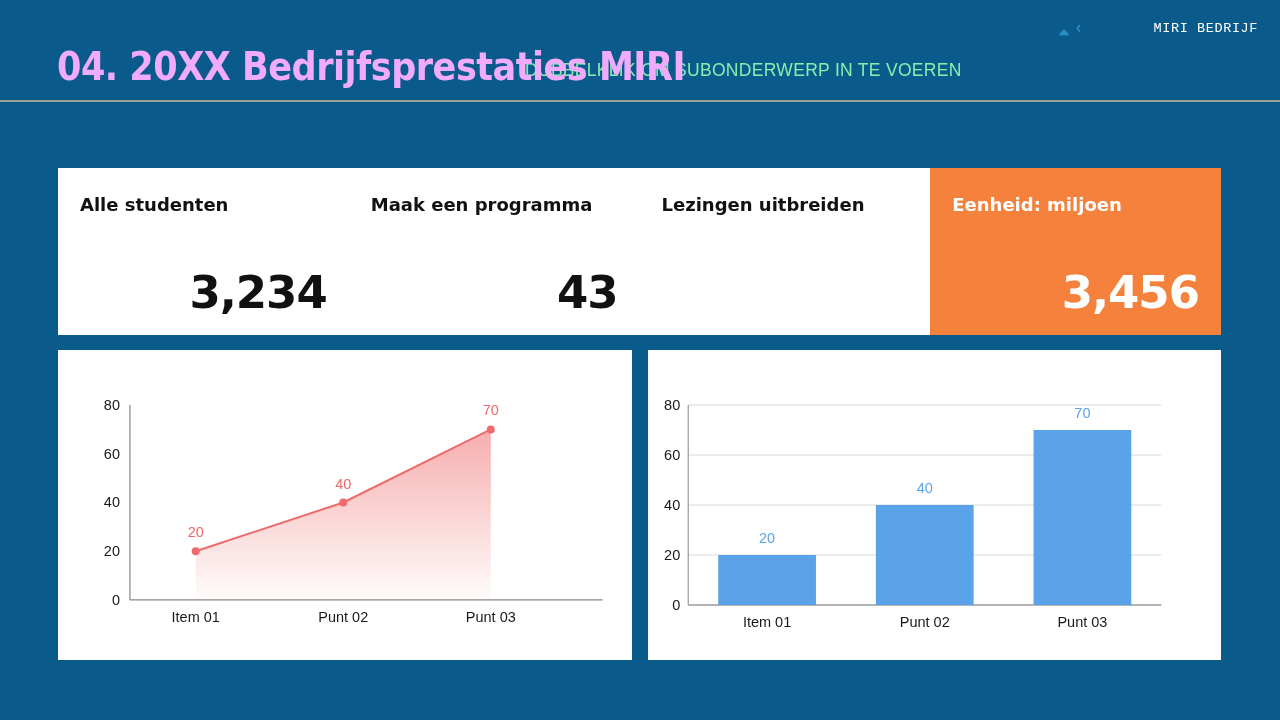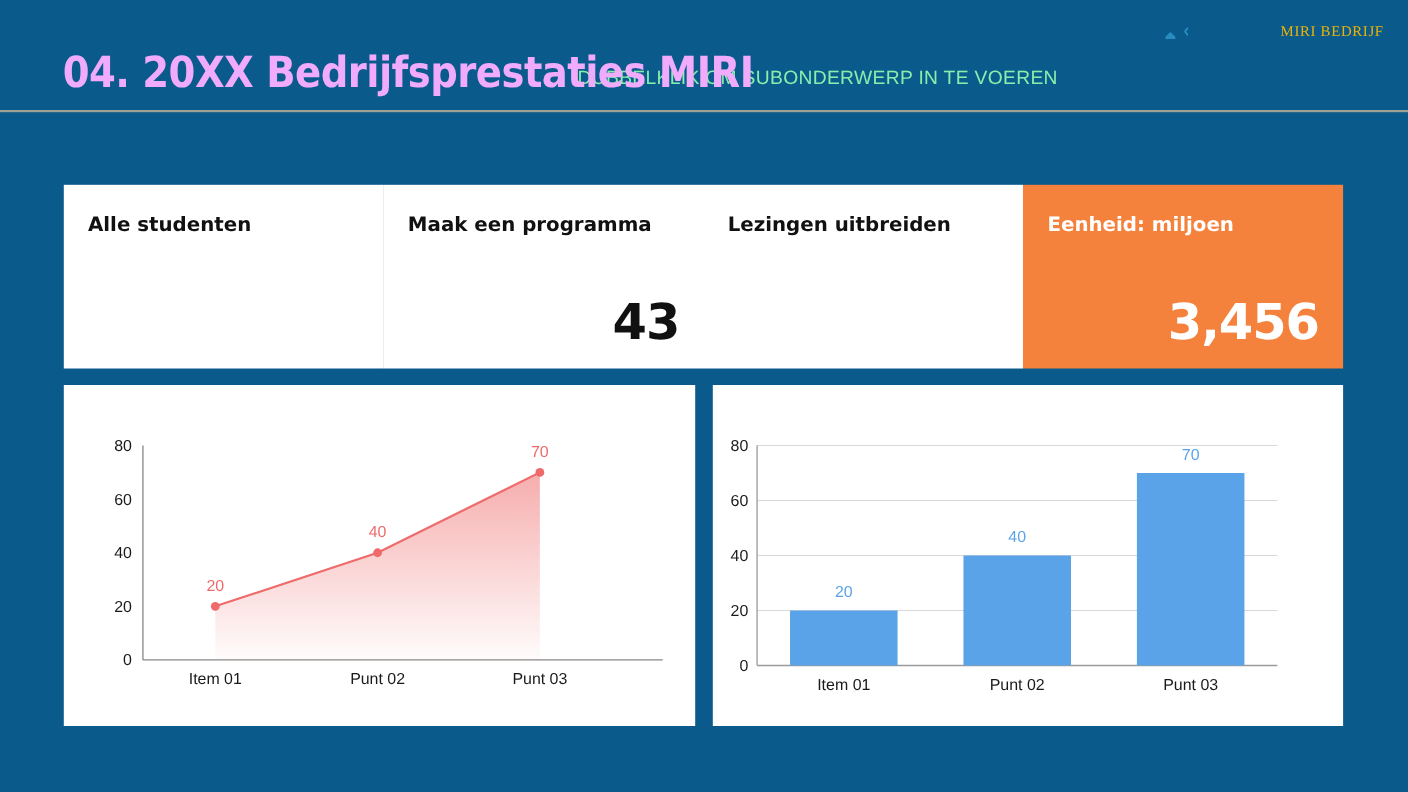--- a/index.html
+++ b/index.html
@@ -41,22 +41,22 @@
     width: 32px;
     height: 32px;
   }
 
   .brand-name {
     position: absolute;
     right: 22px;
     top: 21px;
     font-size: 13.5px;
     letter-spacing: .6px;
-    color: #eab308;
-    font-family: Liberation Serif, serif;
+    color: #ffffff;
+    font-family: Liberation Mono, monospace;
   }
 
   .slide-title {
     position: absolute;
     left: 57px;
     top: 45px;
     font-size: 39px;
     line-height: 44px;
     font-weight: bold;
     color: #f0abfc;
@@ -204,20 +204,21 @@
 
   <div class="slide-title">04. 20XX Bedrijfsprestaties MIRI</div>
 
   <div class="header-divider"></div>
 </div>
 
 <div class="kpi-row">
 
   <div class="kpi-card">
     <div class="kpi-label">Alle studenten</div>
+    <div class="kpi-value">3,234</div>
   </div>
 
   <div class="kpi-card">
     <div class="kpi-label">Maak een programma</div>
     <div class="kpi-value">43</div>
   </div>
 
   <div class="kpi-card">
     <div class="kpi-label">Lezingen uitbreiden</div>
   </div>

